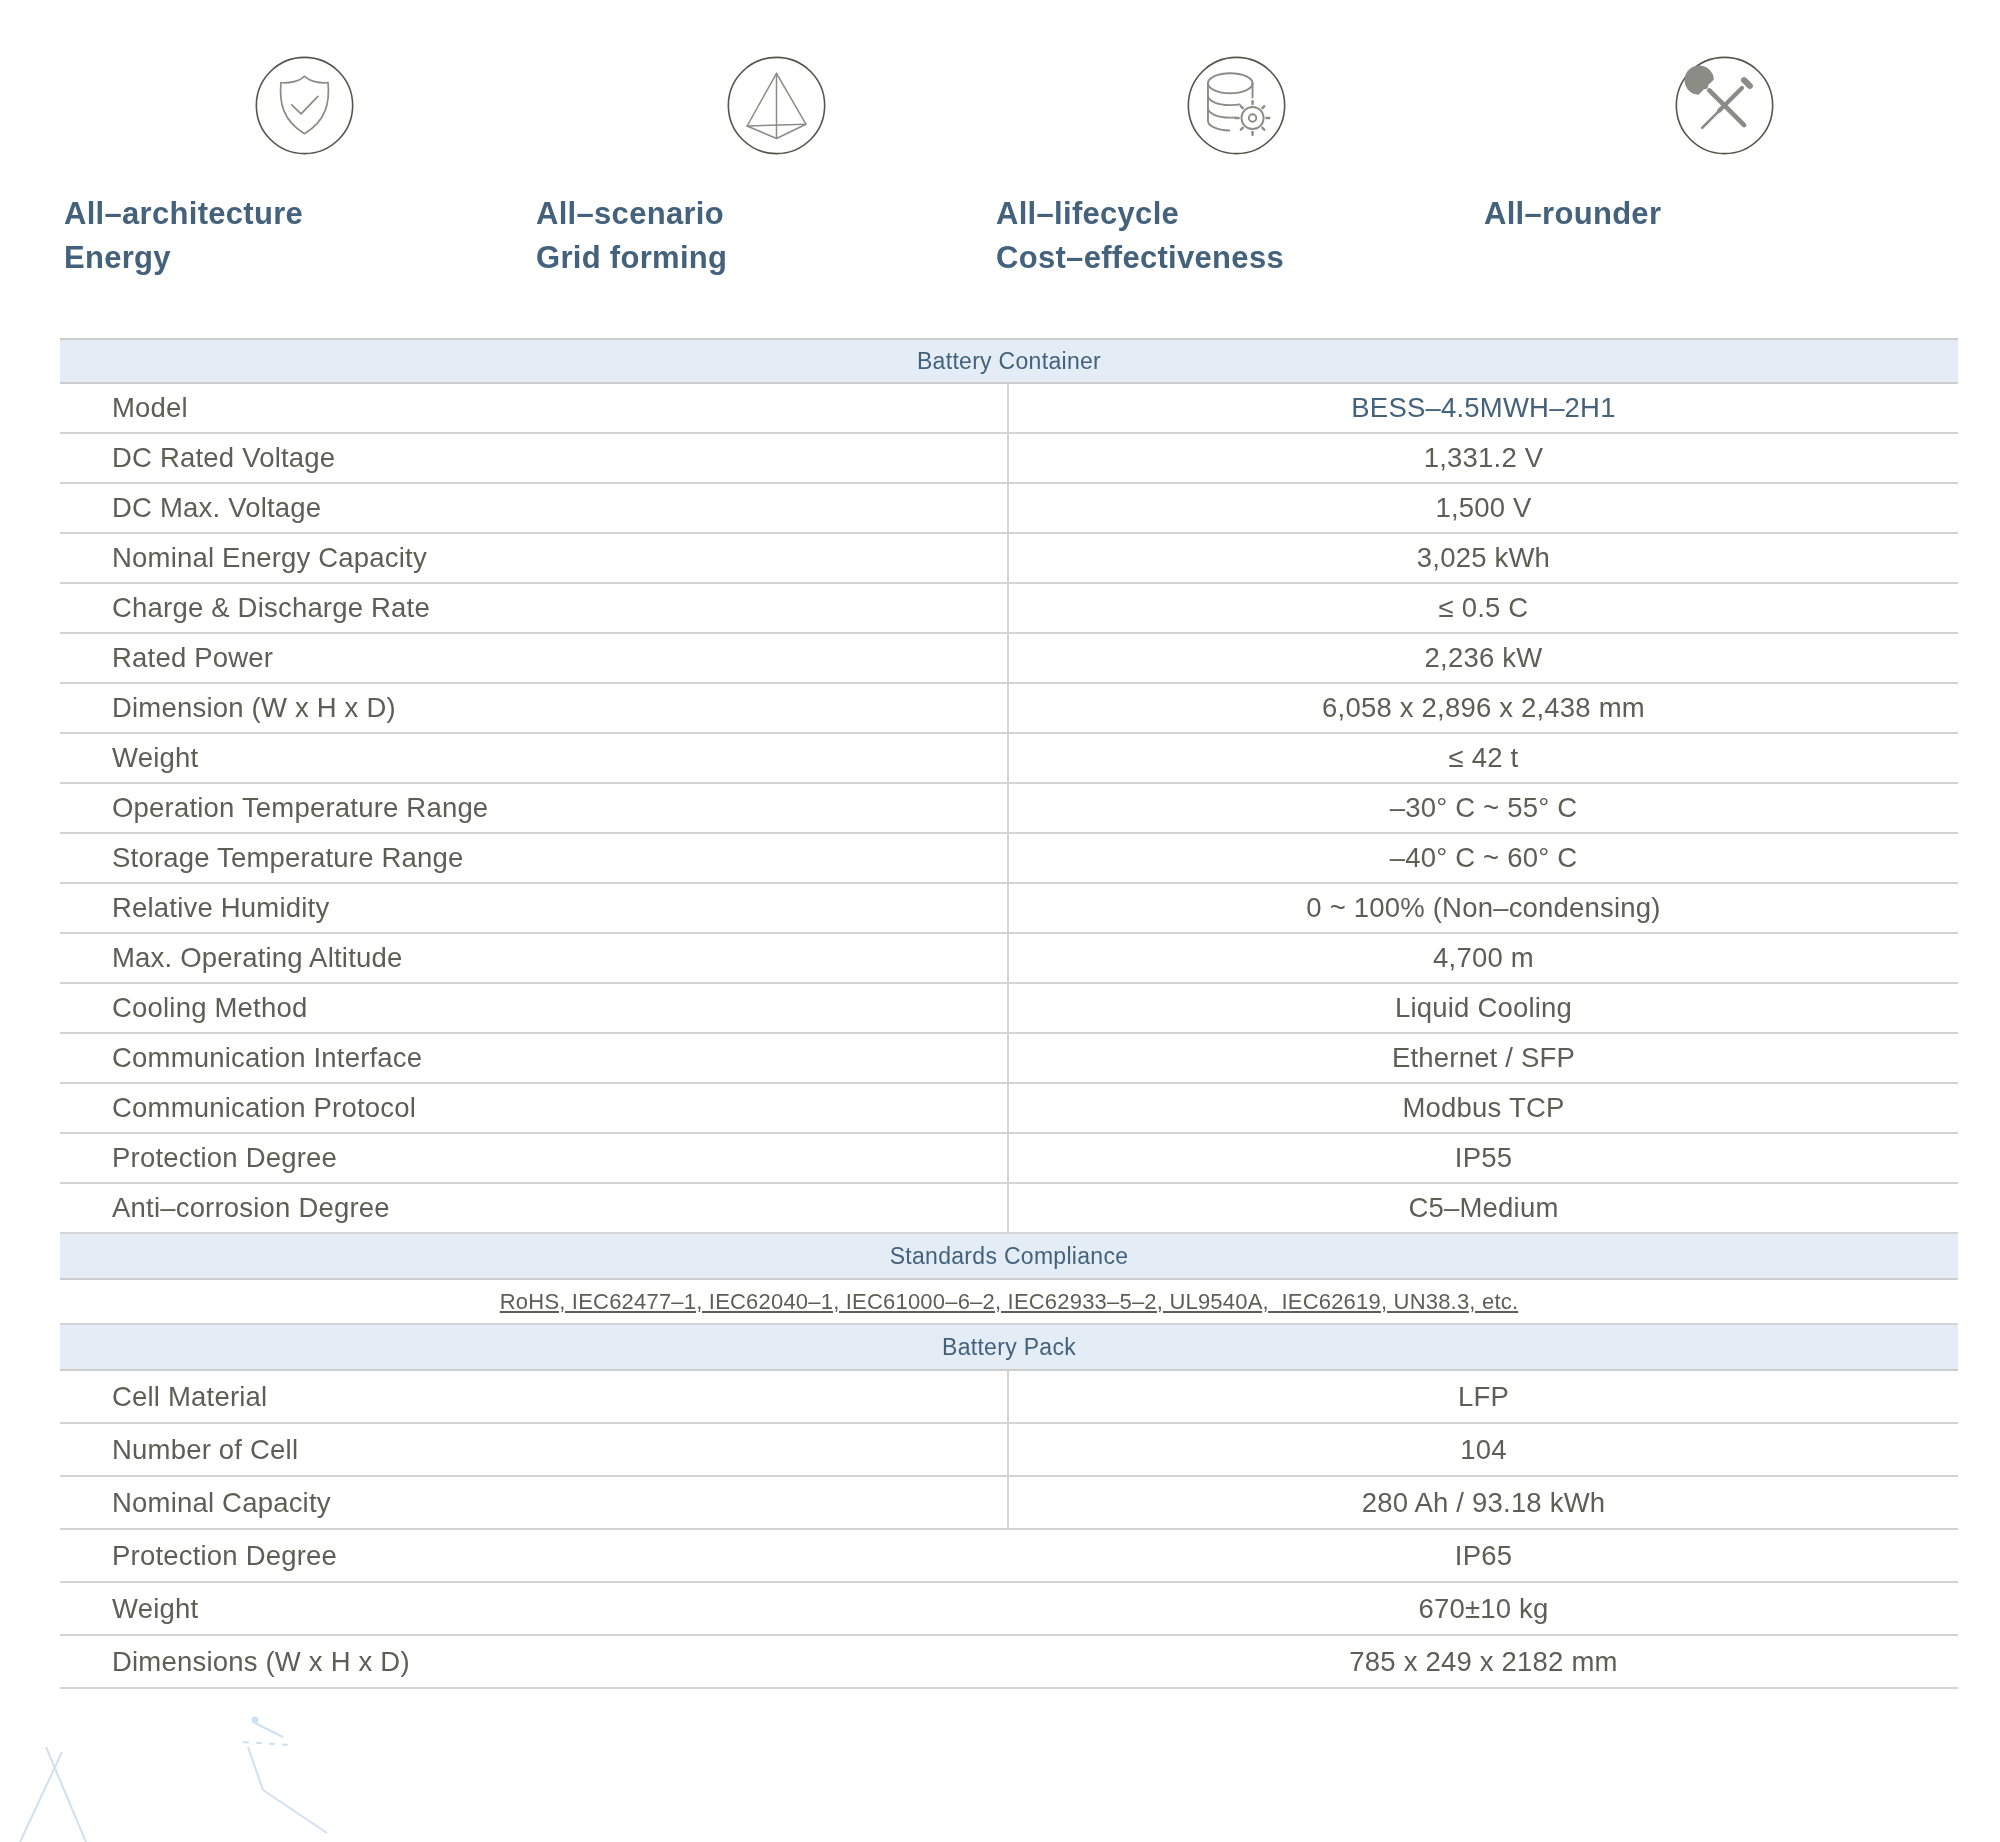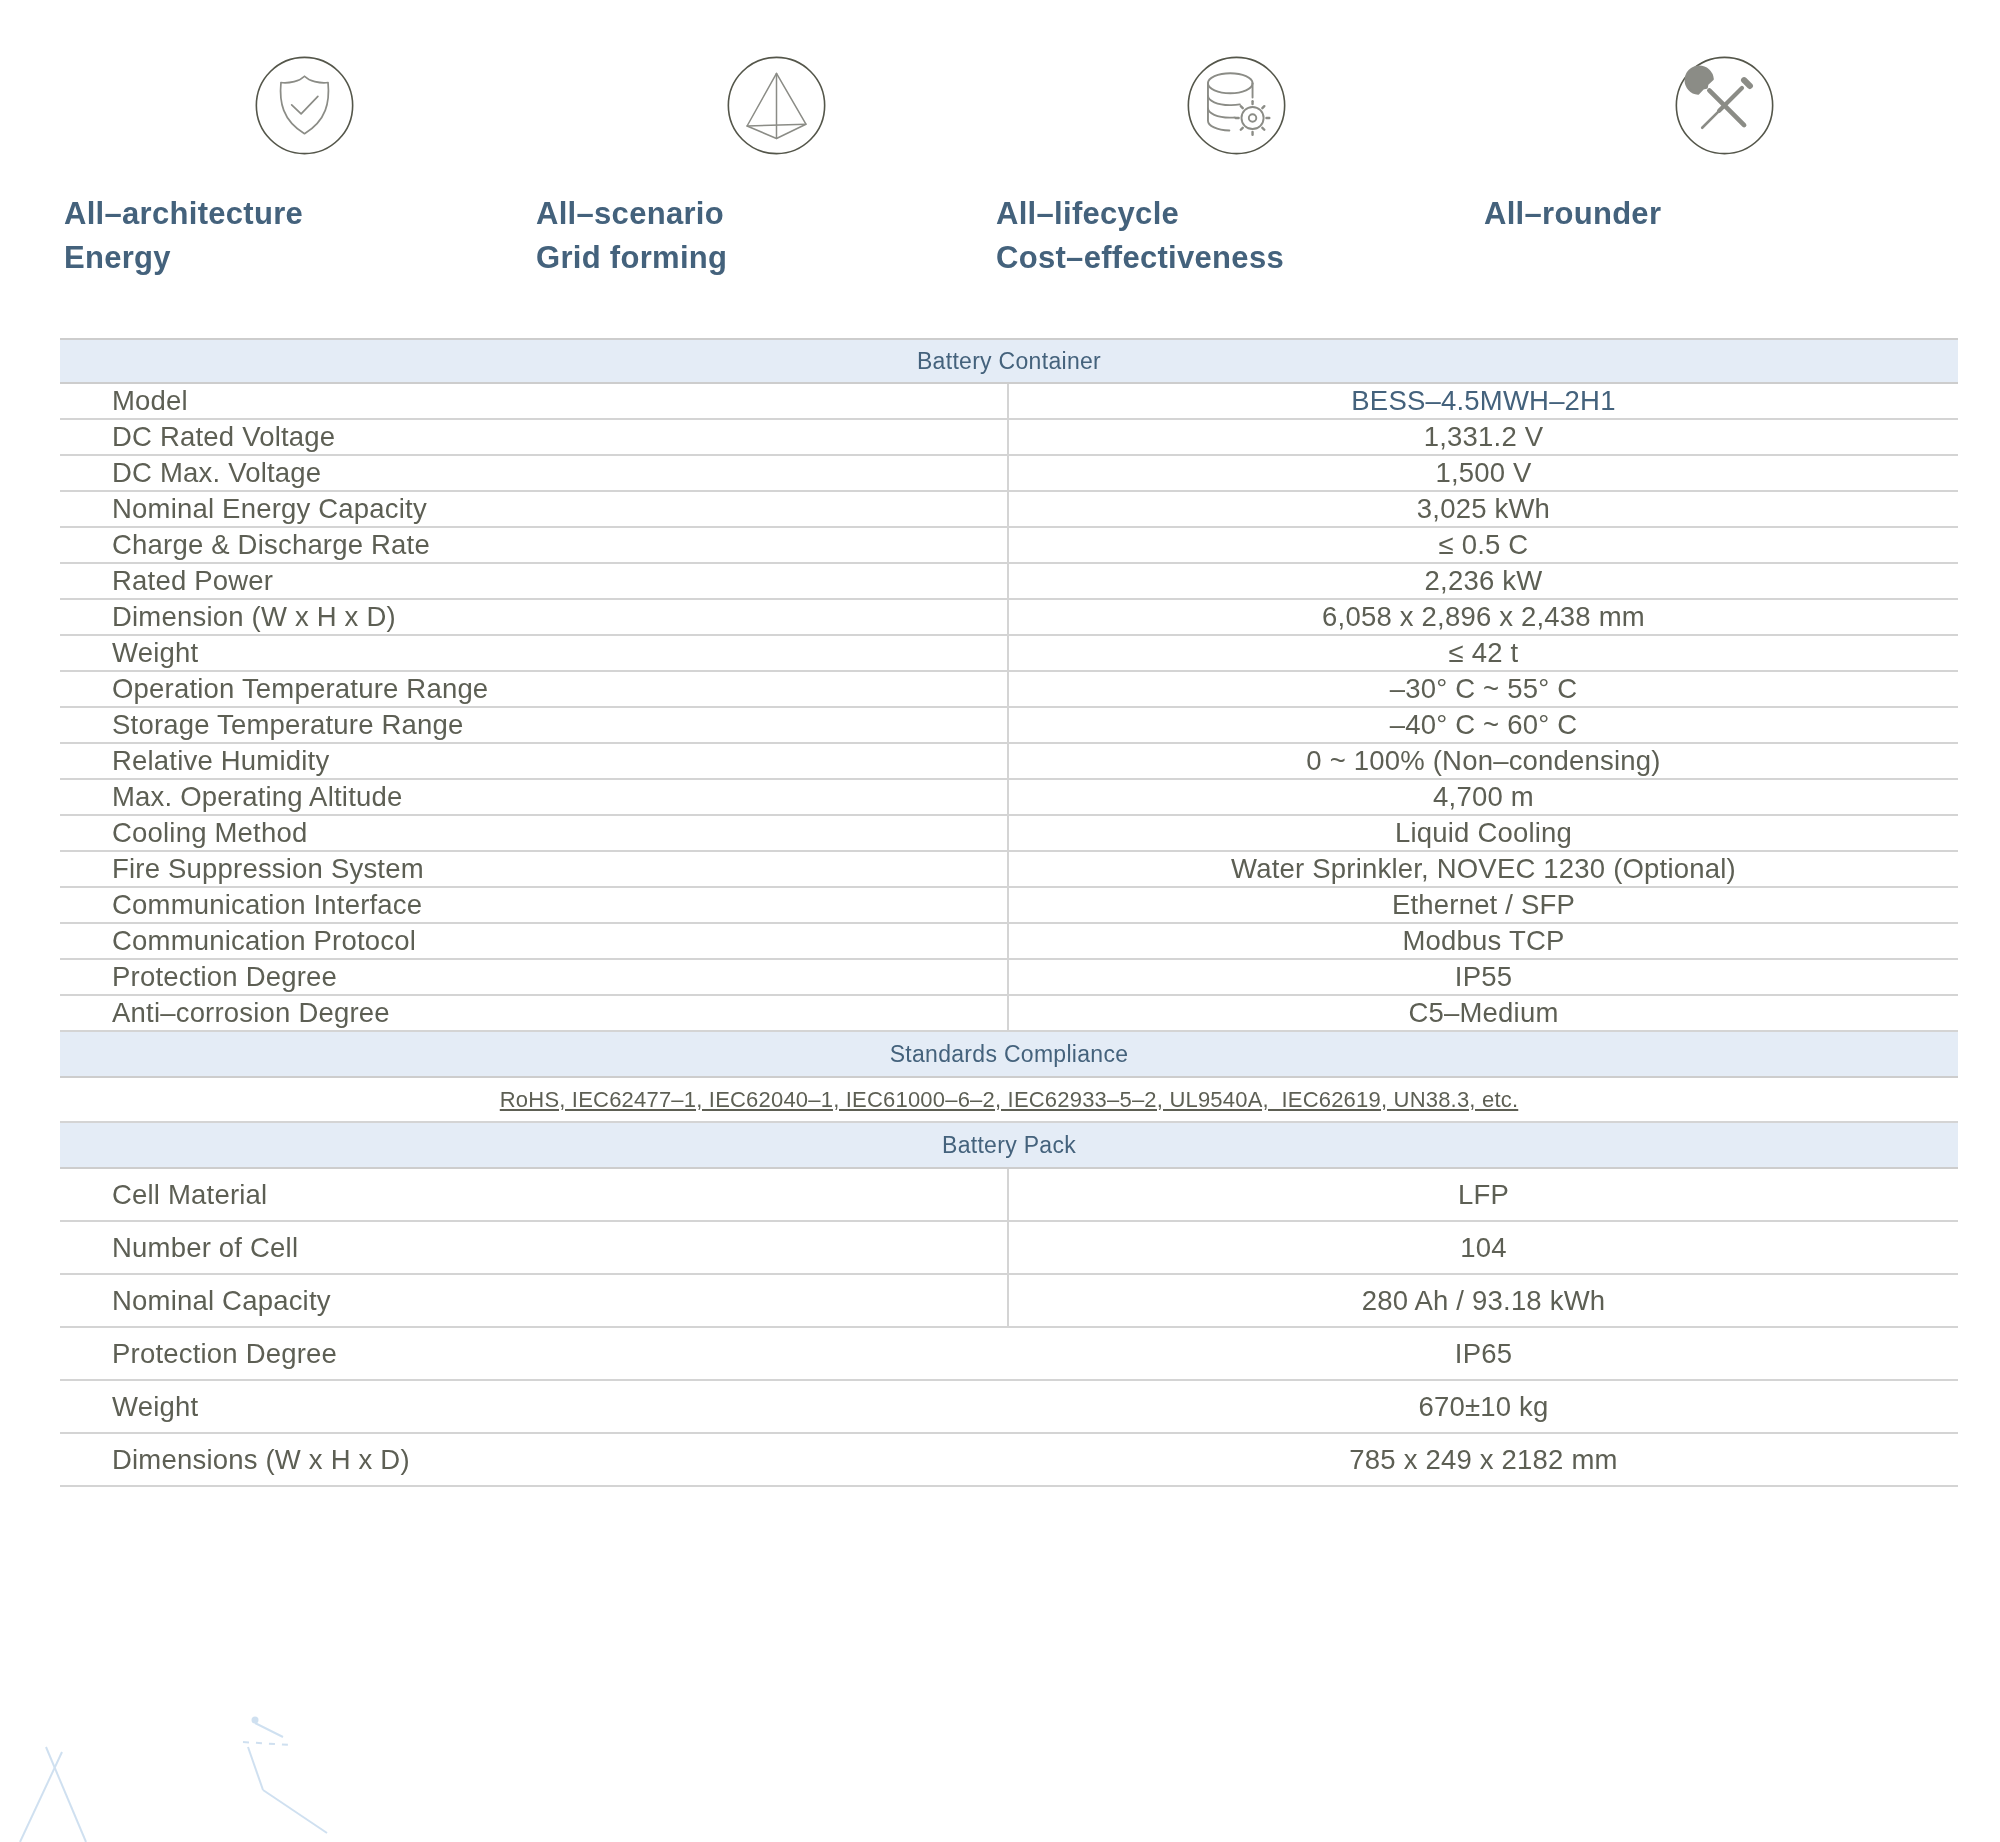--- a/index.html
+++ b/index.html
@@ -18,21 +18,21 @@
   
   .spec-table{position:absolute;top:338px;left:60px;width:1898px;z-index:2;}
   .section-header{
     box-sizing:border-box;height:46px;background:var(--band);
     border-bottom:2.5px solid #cdcdcd;
     display:flex;align-items:center;justify-content:center;
     color:var(--steel);font-size:23px;letter-spacing:.3px;
   }
   .section-header.first{border-top:2.5px solid #cdcdcd;}
   .spec-row{
-    box-sizing:border-box;display:flex;height:36px;
+    box-sizing:border-box;display:flex;height:50px;
     border-bottom:2.5px solid var(--line);align-items:stretch;
   }
   .pack .spec-row{height:53px;}
   .cell{box-sizing:border-box;display:flex;align-items:center;
     color:var(--body);font-size:27.5px;letter-spacing:.2px;}
   .cell.label{width:50%;border-right:2.5px solid var(--line);padding-left:52px;}
   .cell.value{flex:1;justify-content:center;text-align:center;}
   .spec-row.no-divider .cell.label{border-right-color:transparent;}
   .cell.value.accent{color:var(--steel);}
   .compliance{
@@ -178,24 +178,20 @@
       </div>
       <div class="spec-row">
         <div class="cell label">Max. Operating Altitude</div>
         <div class="cell value">4,700 m</div>
       </div>
       <div class="spec-row">
         <div class="cell label">Cooling Method</div>
         <div class="cell value">Liquid Cooling</div>
       </div>
       <div class="spec-row">
-        <div class="cell label">Fire Suppression System</div>
-        <div class="cell value">Water Sprinkler, NOVEC 1230 (Optional)</div>
-      </div>
-      <div class="spec-row">
         <div class="cell label">Communication Interface</div>
         <div class="cell value">Ethernet / SFP</div>
       </div>
       <div class="spec-row">
         <div class="cell label">Communication Protocol</div>
         <div class="cell value">Modbus TCP</div>
       </div>
       <div class="spec-row">
         <div class="cell label">Protection Degree</div>
         <div class="cell value">IP55</div>

